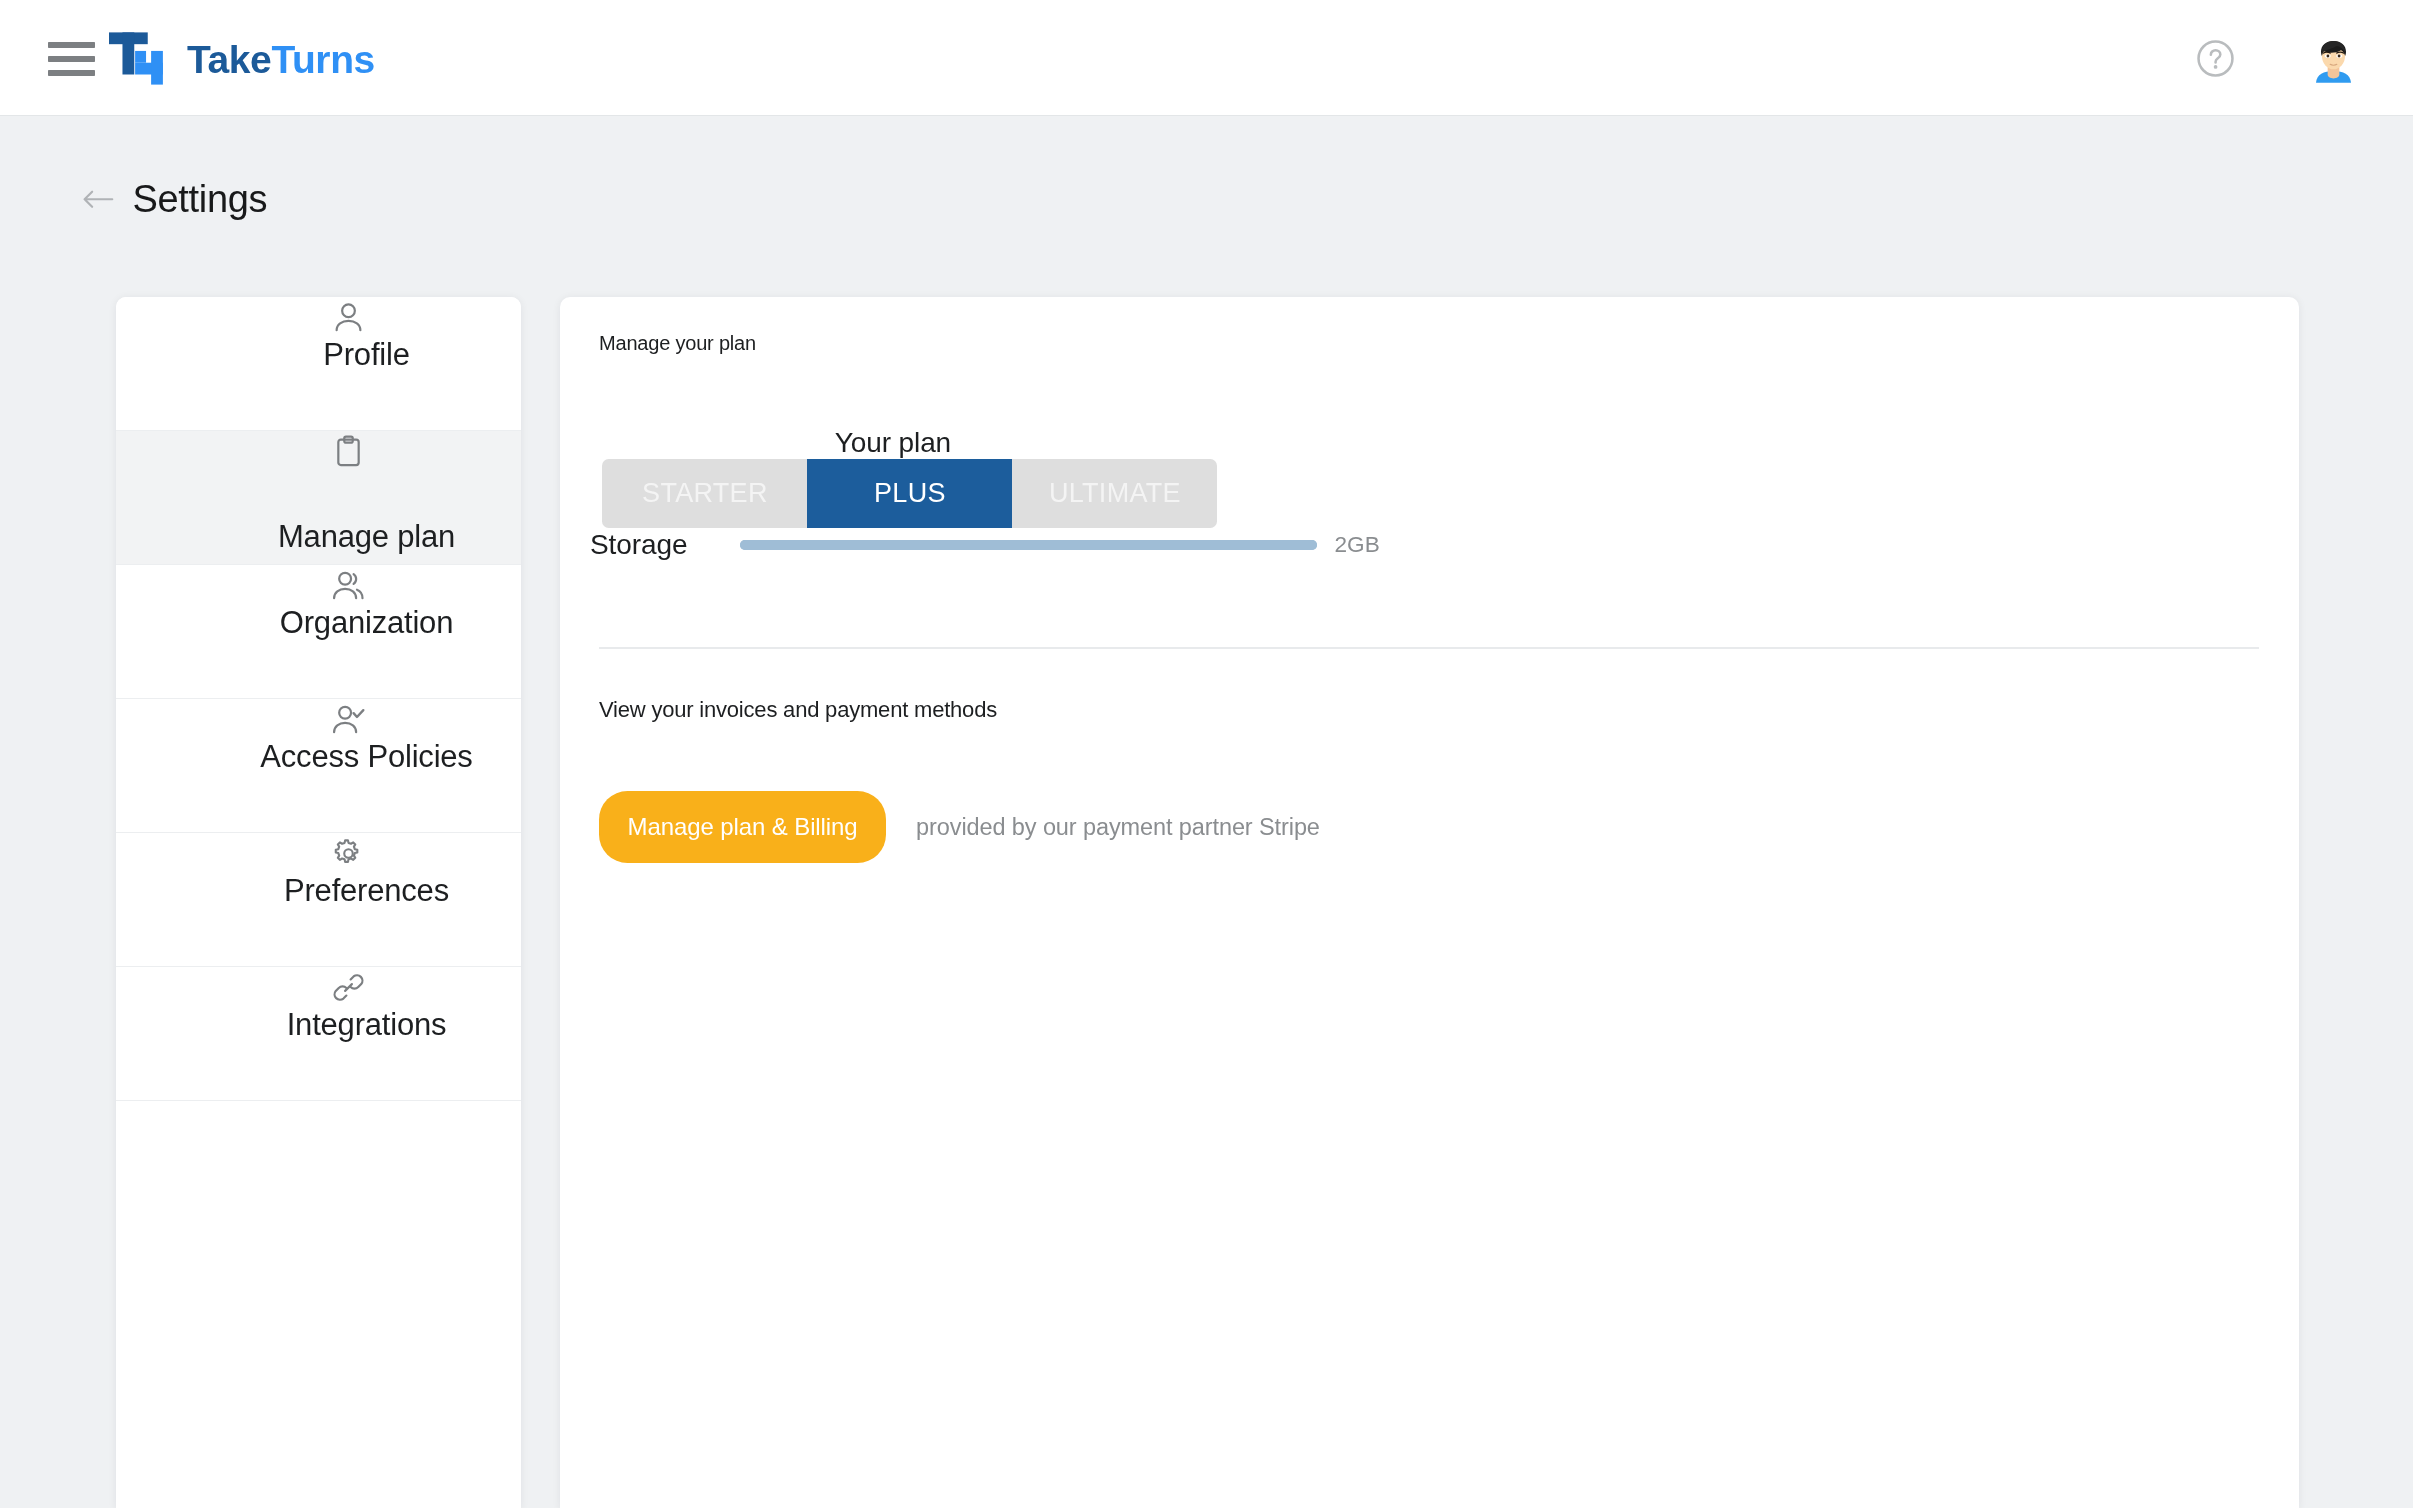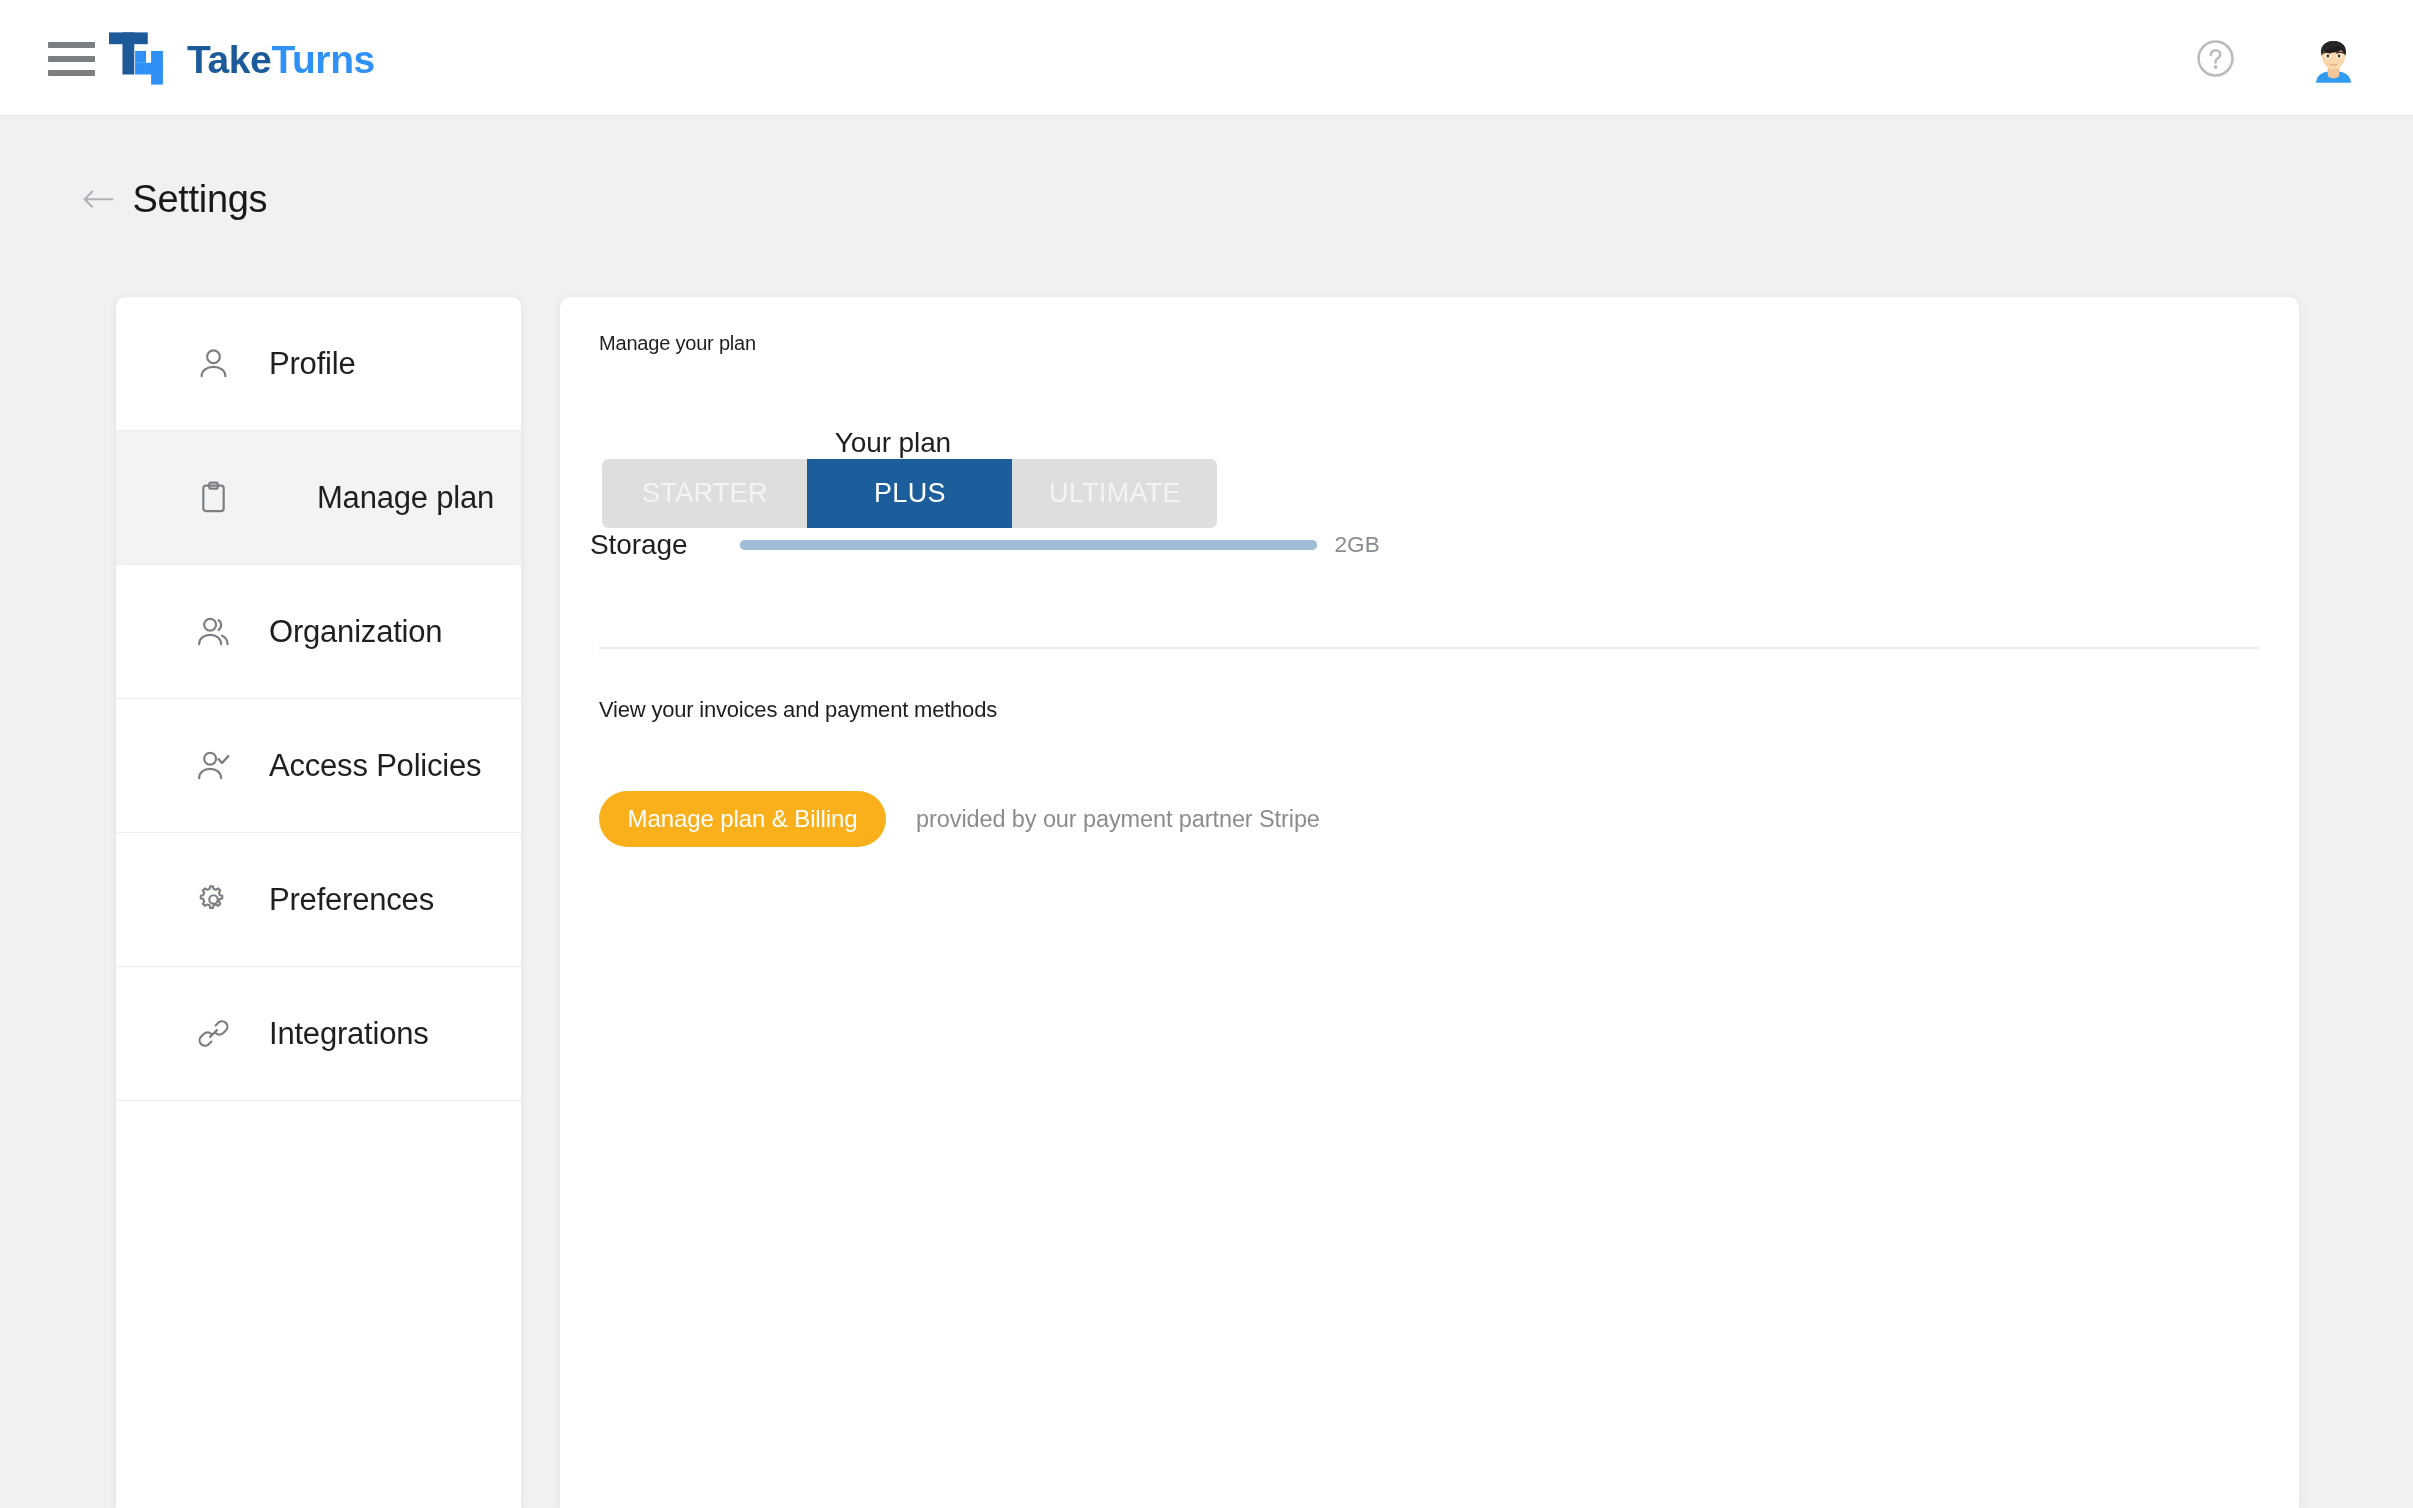--- a/index.html
+++ b/index.html
@@ -101,24 +101,25 @@
     background: #ffffff;
     border-radius: 10px 10px 0 0;
     box-shadow: 0 1.7px 8.4px rgba(20,30,45,0.07);
     overflow: hidden;
   }
   .nav-item {
     position: relative;
     height: 134px;
     display: flex;
     align-items: center;
-    padding-left: 77px;
+    padding-left: 60px;
     border-bottom: 1.7px solid #eceef0;
     cursor: pointer;
     background: #ffffff;
+    flex-direction: column;
   }
   .nav-item.active { background: #f2f3f4; gap: 48px; }
   .nav-icon {
     width: 40px; height: 40px;
     flex: 0 0 40px;
     display: flex; align-items: center; justify-content: center;
   }
   .nav-icon svg { display:block; }
   .nav-label {
     margin-left: 36px;
@@ -222,21 +223,21 @@
     color: #1d1f21;
     letter-spacing: -0.2px;
   }
 
   .billing-row {
     position: absolute;
     left: 39px; top: 494px;
     display: flex; align-items: center;
   }
   .billing-btn {
-    height: 56px;
+    height: 72px;
     padding: 0 28.5px;
     border: none;
     border-radius: 28.5px;
     background: #f9b01a;
     color: #ffffff;
     font-family: "Liberation Sans", sans-serif;
     font-size: 24px;
     letter-spacing: -0.1px;
     cursor: pointer;
     white-space: nowrap;

